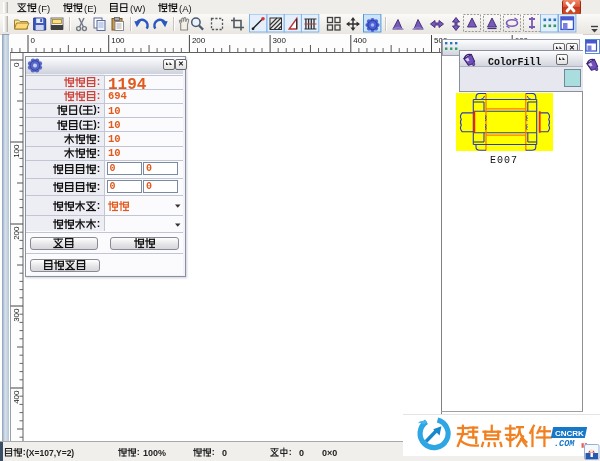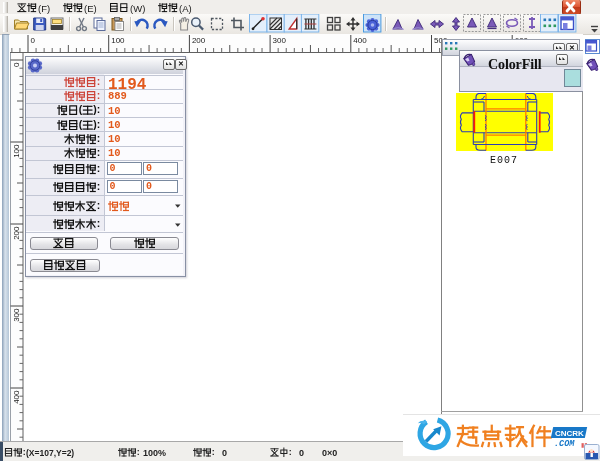--- a/index.html
+++ b/index.html
@@ -452,21 +452,21 @@
       <g transform="rotate(-30 8 8)">
         <path d="M3.6,5.2 H12.4 L11.6,13 Q8,14.6 4.4,13 Z" fill="#7050b8" stroke="#38206e" stroke-width="1"></path>
         <path d="M4.6,6.2 L8,6.2 L7.6,9.8 L5.2,9.4 Z" fill="#d8ccf4"></path>
         <path d="M3.8,5.4 Q8,1.6 12.2,5.4" fill="none" stroke="#38206e" stroke-width="1.3"></path>
       </g>
       <path d="M12.8,10.8 q2,2.6 0.5,3.8 q-1.7,1 -2,-1.6" fill="#7050b8" stroke="#38206e" stroke-width="0.6"></path>
     </svg>
 <div class="abs" style="left:556px;top:54px;width:10px;height:9px;background:linear-gradient(#fff,#e0e0e0);border:1px solid #6a6a6a;border-radius:2px;font-size:7px;line-height:8px;text-align:center;color:#111;font-weight:bold"><svg width="8" height="7">
         <path d="M1,2 L3.5,5 L3.5,2 Z M4.5,2 L7,5 L7,2 Z" fill="#222" transform="rotate(180 4 3.5)"></path>
       </svg></div>
-<div class="abs" style="left:488px;top:57px;font-family:Liberation Serif, serif;font-weight:bold;font-size:14px;color:#111;letter-spacing:-0.1px">ColorFill</div>
+<div class="abs" style="left:488px;top:57px;font-family:Liberation Mono, monospace;font-weight:bold;font-size:10px;color:#111;letter-spacing:-0.1px">ColorFill</div>
 <div class="abs" style="left:564px;top:69px;width:15px;height:16px;background:#aadede;border:1px solid #708898"></div>
 <svg class="abs" style="left:456px;top:93px" width="97" height="58">
       <rect x="0" y="0" width="97" height="58" fill="#ffff00"></rect>
       <path d="M17.3,18.2 L80.7,18.2" stroke="#2b3db5" stroke-width="1.1" fill="none"></path>
       <path d="M17.3,39.8 L80.7,39.8" stroke="#2b3db5" stroke-width="1.1" fill="none"></path>
       <path d="M18.3,19.9 H6.2 q-3,3.2 -0.9,6.4 q-1.7,2.8 0,6 q-2.1,3.2 0.9,6.5 H18.3" stroke="#2b3db5" fill="none" stroke-width="1.1"></path>
       <path d="M83.7,19.9 H91.8 q3,3.2 0.9,6.4 q1.7,2.8 0,6 q2.1,3.2 -0.9,6.5 H83.7" stroke="#2b3db5" fill="none" stroke-width="1.1"></path>
       <path d="M17.3,18.2 L17.3,39.8" stroke="#2b3db5" stroke-width="1.1" fill="none"></path>
       <path d="M80.7,18.2 L80.7,39.8" stroke="#2b3db5" stroke-width="1.1" fill="none"></path>
       <path d="M18.3,18.2 L18.3,39.8" stroke="#ff1c00" stroke-width="1.8" fill="none"></path>
@@ -594,21 +594,21 @@
         <path d="M.66,.6 V.92"></path>
         <path d="M.44,.92 H.9"></path>
       </g>
       <g transform="translate(21.84,0.84) scale(10.500)" stroke="#cc4338" stroke-width="0.115" fill="none" stroke-linecap="square">
         <path d="M.16,.08 H.84 V.92 H.16 Z"></path>
         <path d="M.16,.36 H.84"></path>
         <path d="M.16,.64 H.84"></path>
       </g>
       <text x="32.76" y="9.24" font-family="&quot;Liberation Sans&quot;, sans-serif" font-size="10.5" font-weight="bold" fill="#cc4338">:</text>
     </svg>
-<div class="abs" style="left:108px;top:90.4px;font-family:'Liberation Mono',monospace;font-weight:bold;font-size:10.5px;color:#e2591c">889</div>
+<div class="abs" style="left:108px;top:90.4px;font-family:'Liberation Mono',monospace;font-weight:bold;font-size:10.5px;color:#e2591c">694</div>
 <svg style="position:absolute;left:56.8px;top:104.2px;overflow:visible" width="45" height="13">
       <g transform="translate(0.00,0.84) scale(10.500)" stroke="#111" stroke-width="0.115" fill="none" stroke-linecap="square">
         <path d="M.2,.08 V.92"></path>
         <path d="M.06,.3 H.34"></path>
         <path d="M.44,.14 H.9"></path>
         <path d="M.44,.14 V.6 H.9 V.14"></path>
         <path d="M.44,.38 H.9"></path>
         <path d="M.66,.6 V.92"></path>
         <path d="M.44,.92 H.9"></path>
       </g>

